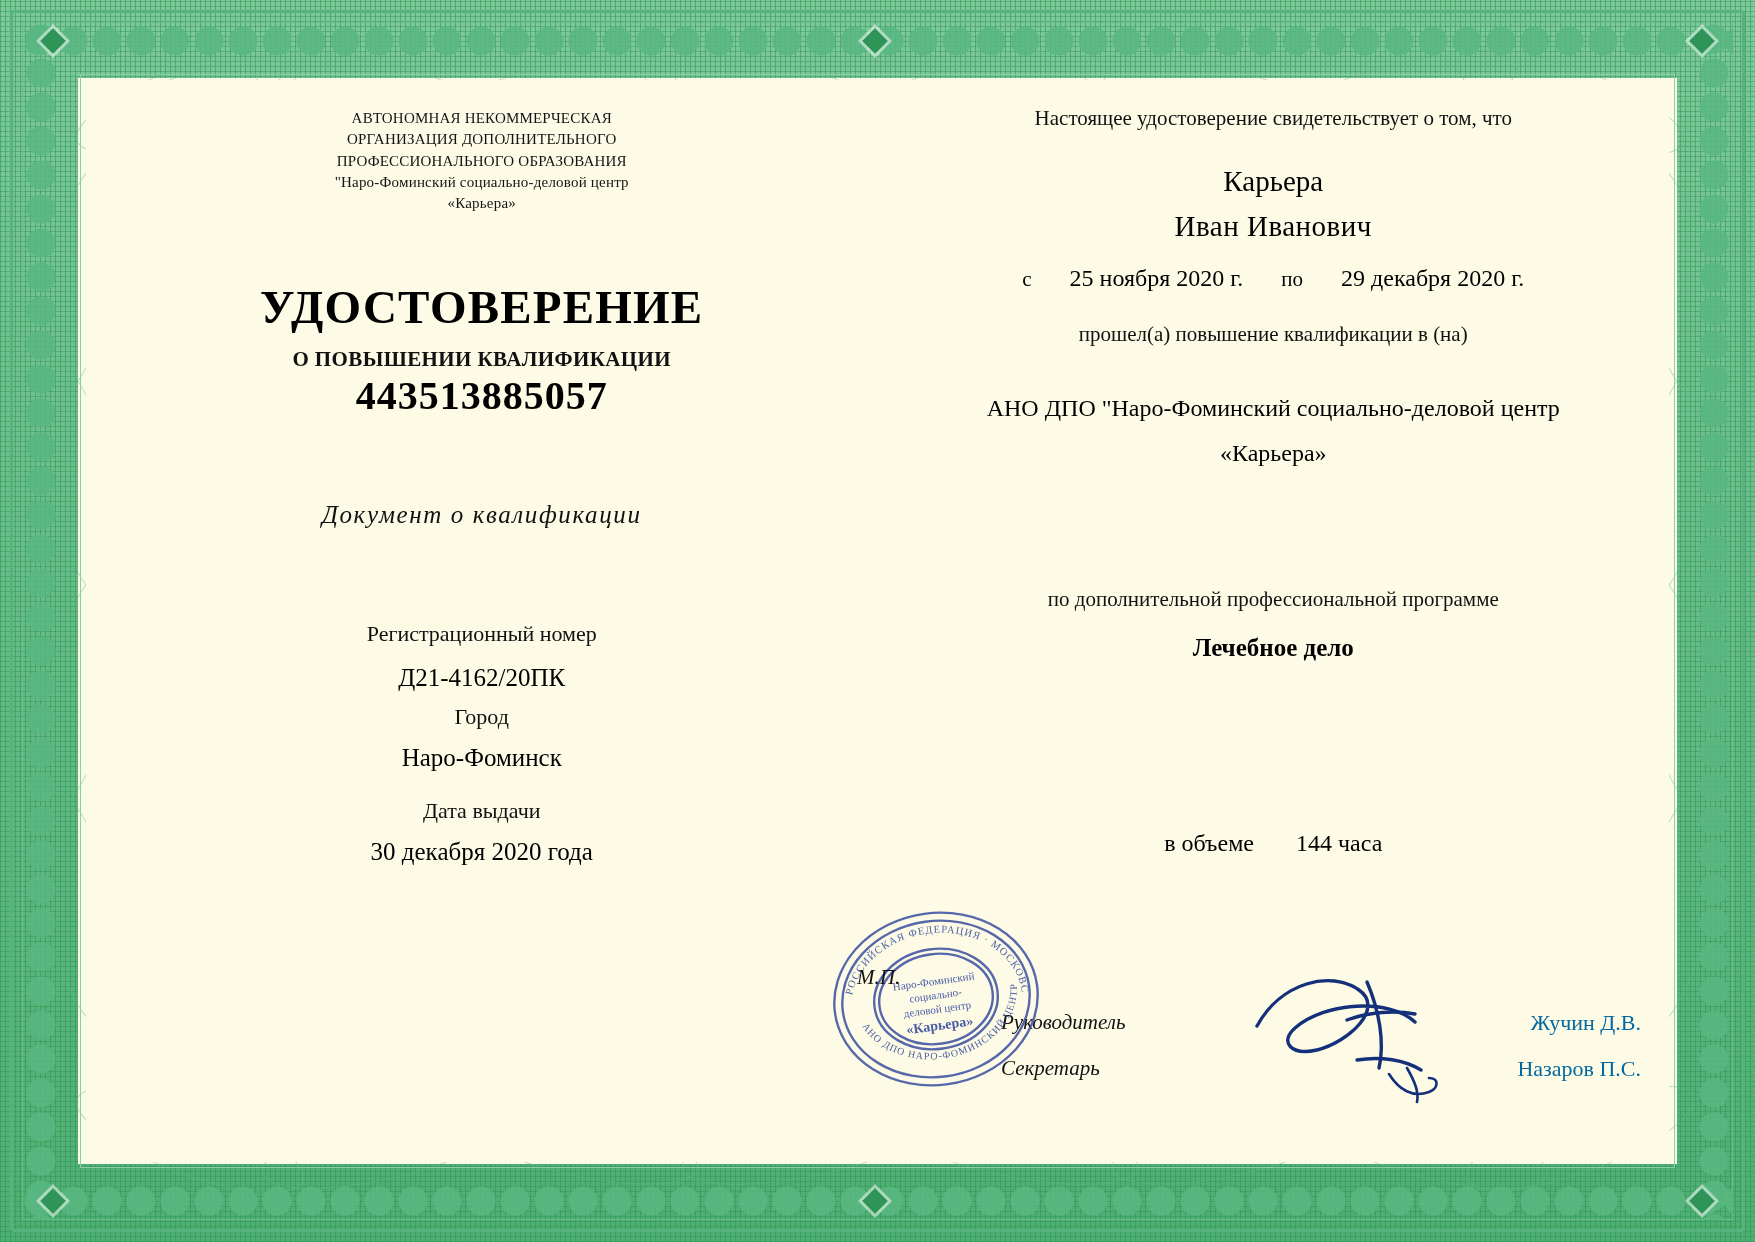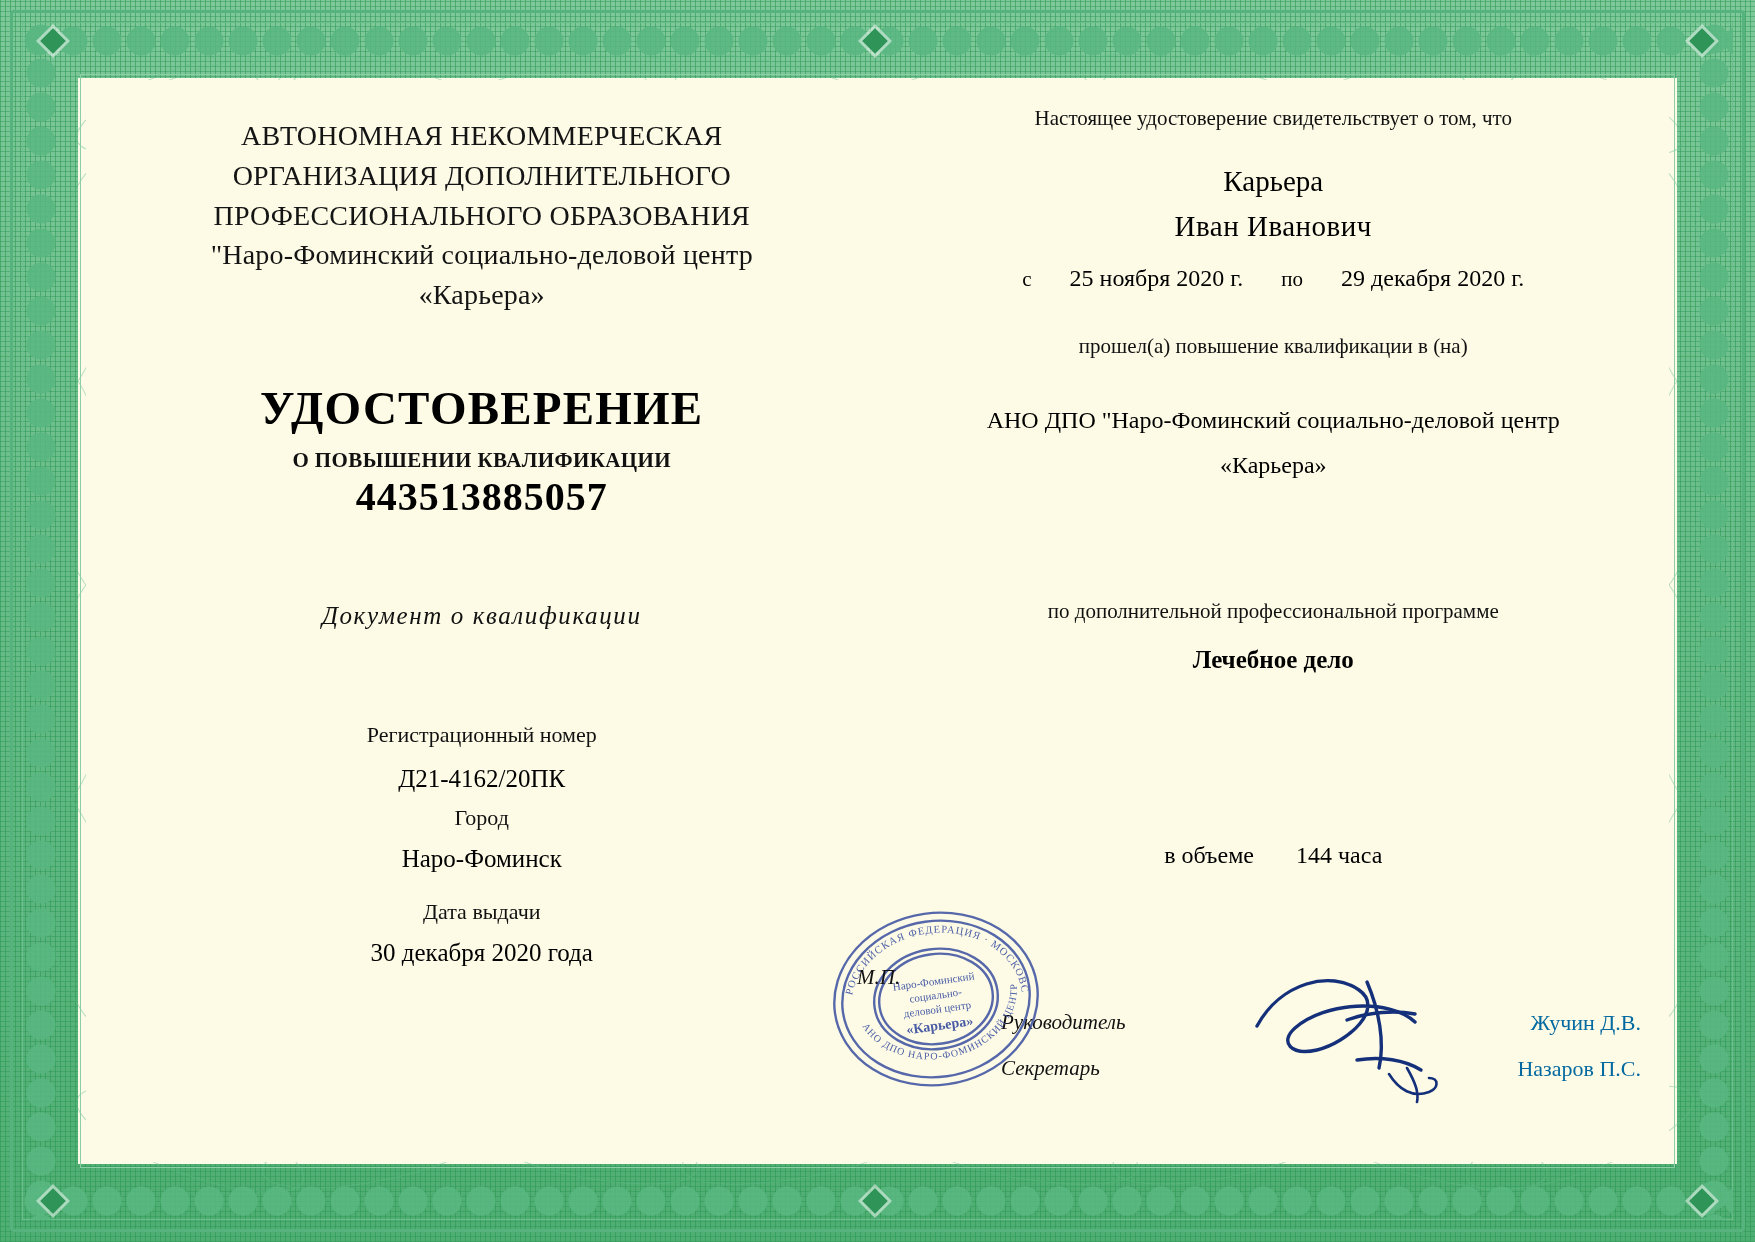--- a/index.html
+++ b/index.html
@@ -115,25 +115,25 @@
     text-align: center;
   }
   .col-right {
     width: 50%;
     position: relative;
     padding-top: 26px;
     text-align: center;
   }
 
   .org-name {
-    font-size: 28px;
+    font-size: 15px;
     letter-spacing: .2px;
     line-height: 1.42;
     color: #141414;
-    margin: 8px auto;
+    margin: 0 auto;
     width: 560px;
   }
   .org-name div { white-space: nowrap; }
 
   .title-main {
     margin-top: 66px;
     font-size: 47px;
     font-weight: bold;
     letter-spacing: 1.2px;
     color: #000;
@@ -206,21 +206,21 @@
     letter-spacing: .5px;
   }
   .r-period {
     margin-top: 22px;
     font-size: 24px;
     color: #000;
   }
   .r-period .sml { font-size: 21px; }
   .r-period .gap { display: inline-block; width: 26px; }
   .r-passed {
-    margin-top: 42px;
+    margin-top: 30px;
     font-size: 21px;
     color: #111;
   }
   .r-org1 {
     margin-top: 48px;
     font-size: 24px;
     color: #000;
   }
   .r-org2 {
     margin-top: 18px;

